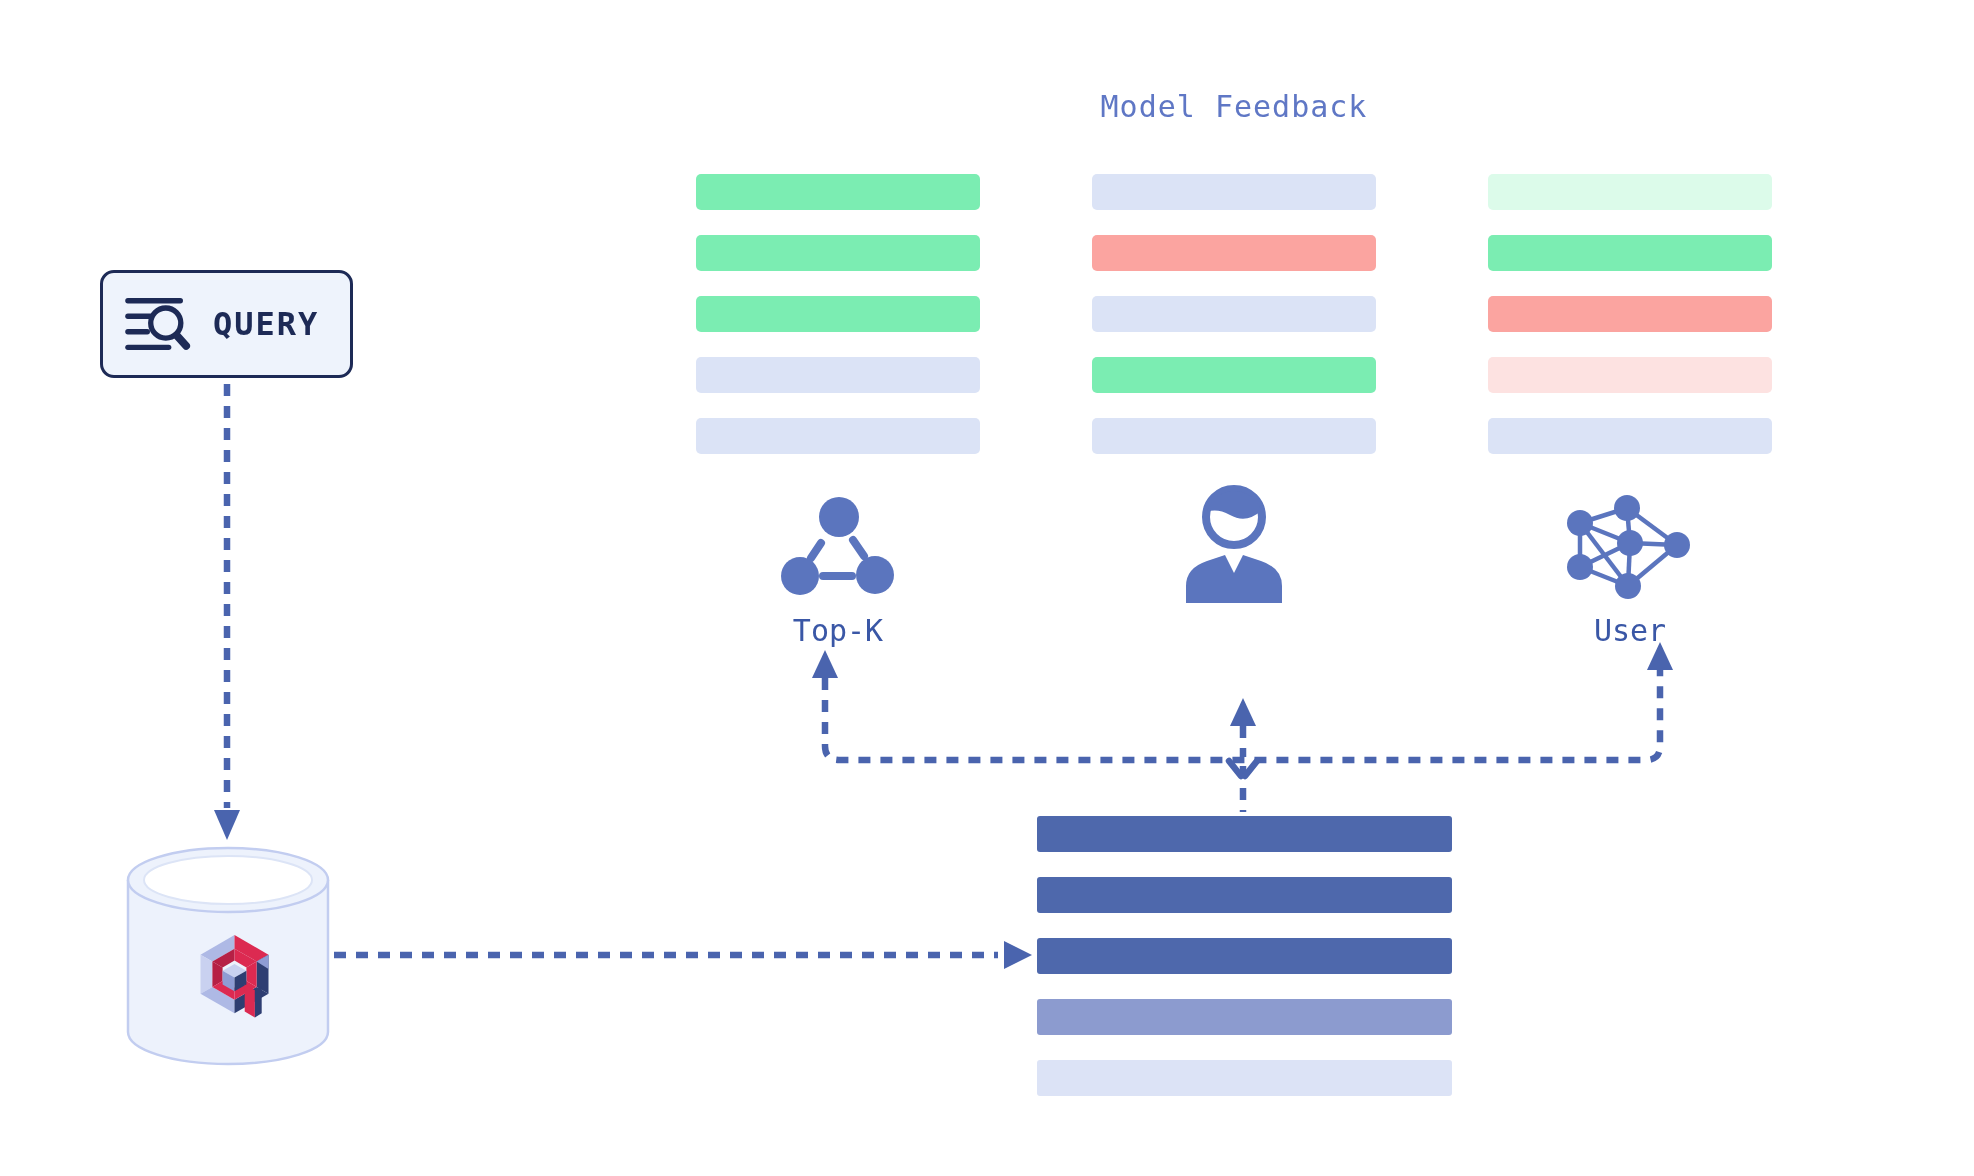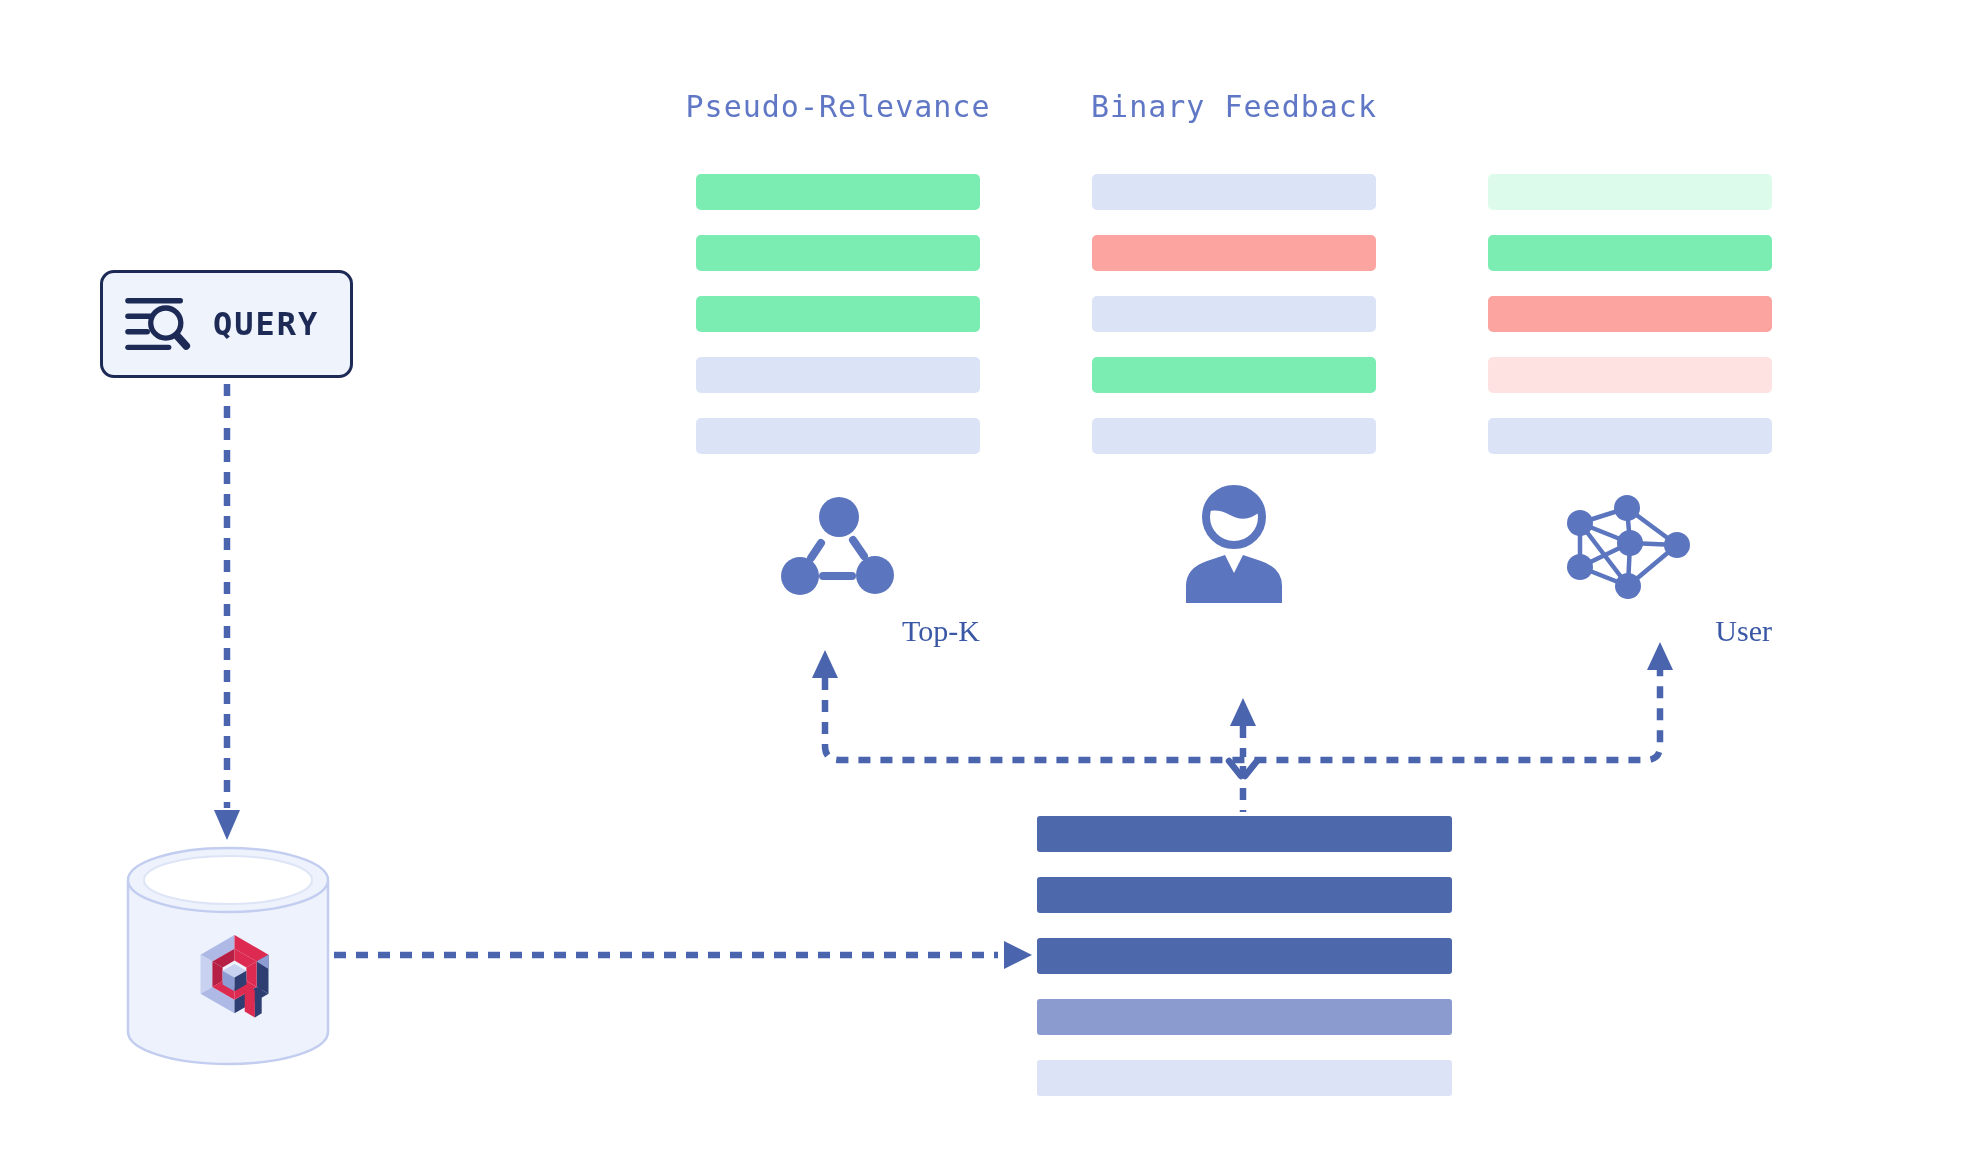--- a/index.html
+++ b/index.html
@@ -25,22 +25,22 @@
   .result-list{position:absolute;left:1037px;top:816px;width:415px;}
   .result-list .bar{border-radius:3px;}
 
   .icon{position:absolute;left:50%;transform:translateX(-50%);}
   .icon-cluster{top:415px;}
   .icon-person{top:405px;}
   .icon-network{top:415px;}
   .ifill{fill:var(--c-icon);}
   .istroke{stroke:var(--c-icon);fill:none;}
 
-  .col-label{position:absolute;top:536px;width:100%;text-align:right;font-size:30px;
-             line-height:39px;color:var(--c-label_text);white-space:pre-line;font-family:Liberation Serif, serif;}
+  .col-label{position:absolute;top:536px;width:100%;text-align:center;font-size:30px;
+             line-height:39px;color:var(--c-label_text);white-space:pre-line;}
 
   .db{position:absolute;left:125px;top:846px;}
   .dbbody{fill:var(--c-db_fill);stroke:var(--c-db_stroke);stroke-width:2.5;}
   .dbinner{fill:#ffffff;stroke:#DCE4F6;stroke-width:2;}
   .qr{fill:var(--c-qdrant_red);} .qrd{fill:var(--c-qdrant_red_dark);}
   .qbl{fill:var(--c-qdrant_blue_light);} .qbm{fill:var(--c-qdrant_blue_mid);}
   .qnv{fill:var(--c-qdrant_navy);} .qlv{fill:var(--c-qdrant_lavender);}
 </style>
 </head>
 <body>
@@ -99,21 +99,20 @@
       <polygon class="qr" points="50,22 76,37 64,44 50,36"></polygon>
       <polygon class="qlv" points="50,40 64,48 50,56 36,48"></polygon>
       <polygon class="qbm" points="36,48 50,56 50,72 36,64"></polygon>
       <polygon class="qnv" points="64,48 50,56 50,72 64,64"></polygon>
       <polygon class="qr" points="62,64 74,71 74,103 62,96"></polygon>
       <polygon class="qnv" points="74,71 82,66 82,98 74,103"></polygon>
     </g>
   </svg>
 
   <section class="column" style="left:696px">
-    <h2 class="col-header">Pseudo-Relevance</h2>
     <div class="bars">
         <div class="bar" style="background: rgb(123, 237, 178);"></div>
         <div class="bar" style="background: rgb(123, 237, 178);"></div>
         <div class="bar" style="background: rgb(123, 237, 178);"></div>
         <div class="bar" style="background: rgb(219, 227, 246);"></div>
         <div class="bar" style="background: rgb(219, 227, 246);"></div>
       </div>
     <svg class="icon icon-cluster" width="120" height="110" viewBox="0 0 120 110">
       <g class="istroke" stroke-width="8" stroke-linecap="round">
         <line x1="43" y1="53" x2="33" y2="68"></line>
@@ -121,21 +120,21 @@
         <line x1="45" y1="86" x2="74" y2="86"></line>
       </g>
       <circle class="ifill" cx="61" cy="27" r="20"></circle>
       <circle class="ifill" cx="22" cy="86" r="19"></circle>
       <circle class="ifill" cx="97" cy="85" r="19"></circle>
     </svg>
     <div class="col-label">Top-K</div>
   </section>
 
   <section class="column" style="left:1092px">
-    <h2 class="col-header">Binary Feedback</h2>
+    <h2 class="col-header">Model Feedback</h2>
     <div class="bars">
         <div class="bar" style="background: rgb(219, 227, 246);"></div>
         <div class="bar" style="background: rgb(251, 164, 160);"></div>
         <div class="bar" style="background: rgb(219, 227, 246);"></div>
         <div class="bar" style="background: rgb(123, 237, 178);"></div>
         <div class="bar" style="background: rgb(219, 227, 246);"></div>
       </div>
     <svg class="icon icon-person" width="120" height="125" viewBox="0 0 120 125">
       <circle class="istroke" cx="60" cy="37" r="28" stroke-width="8"></circle>
       <path class="ifill" d="M33 32 A28 28 0 0 1 87 31 Q72 44 56 35 Q43 28 33 32 Z"></path>

